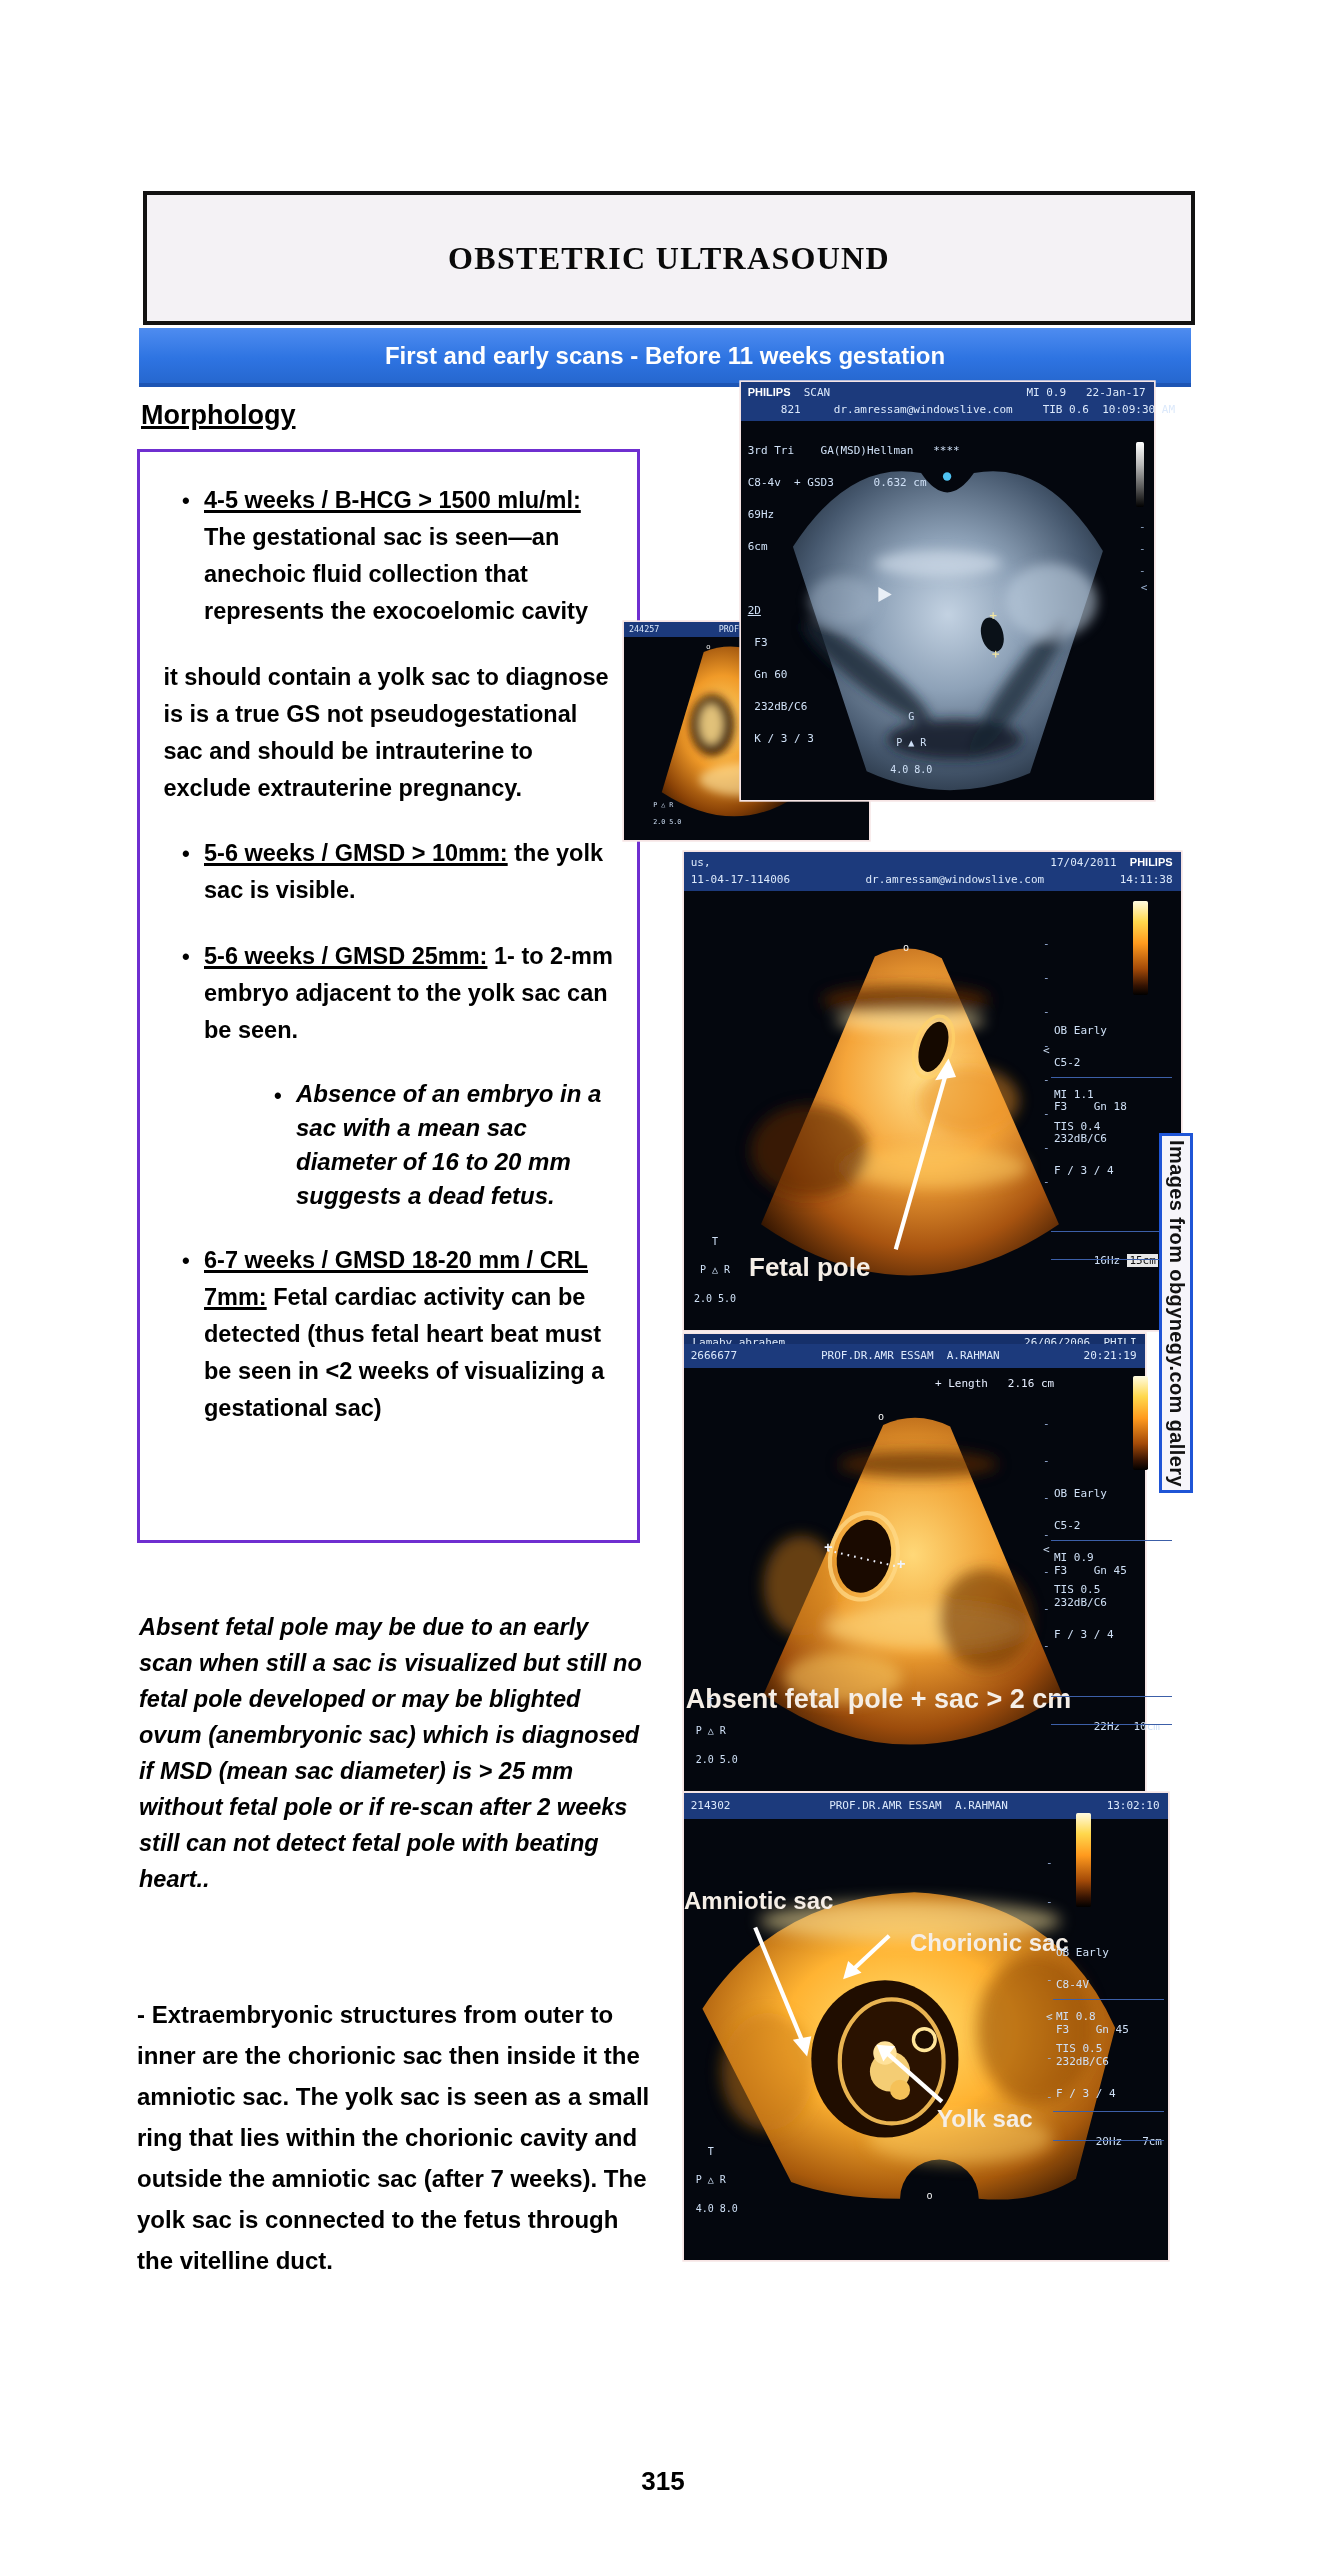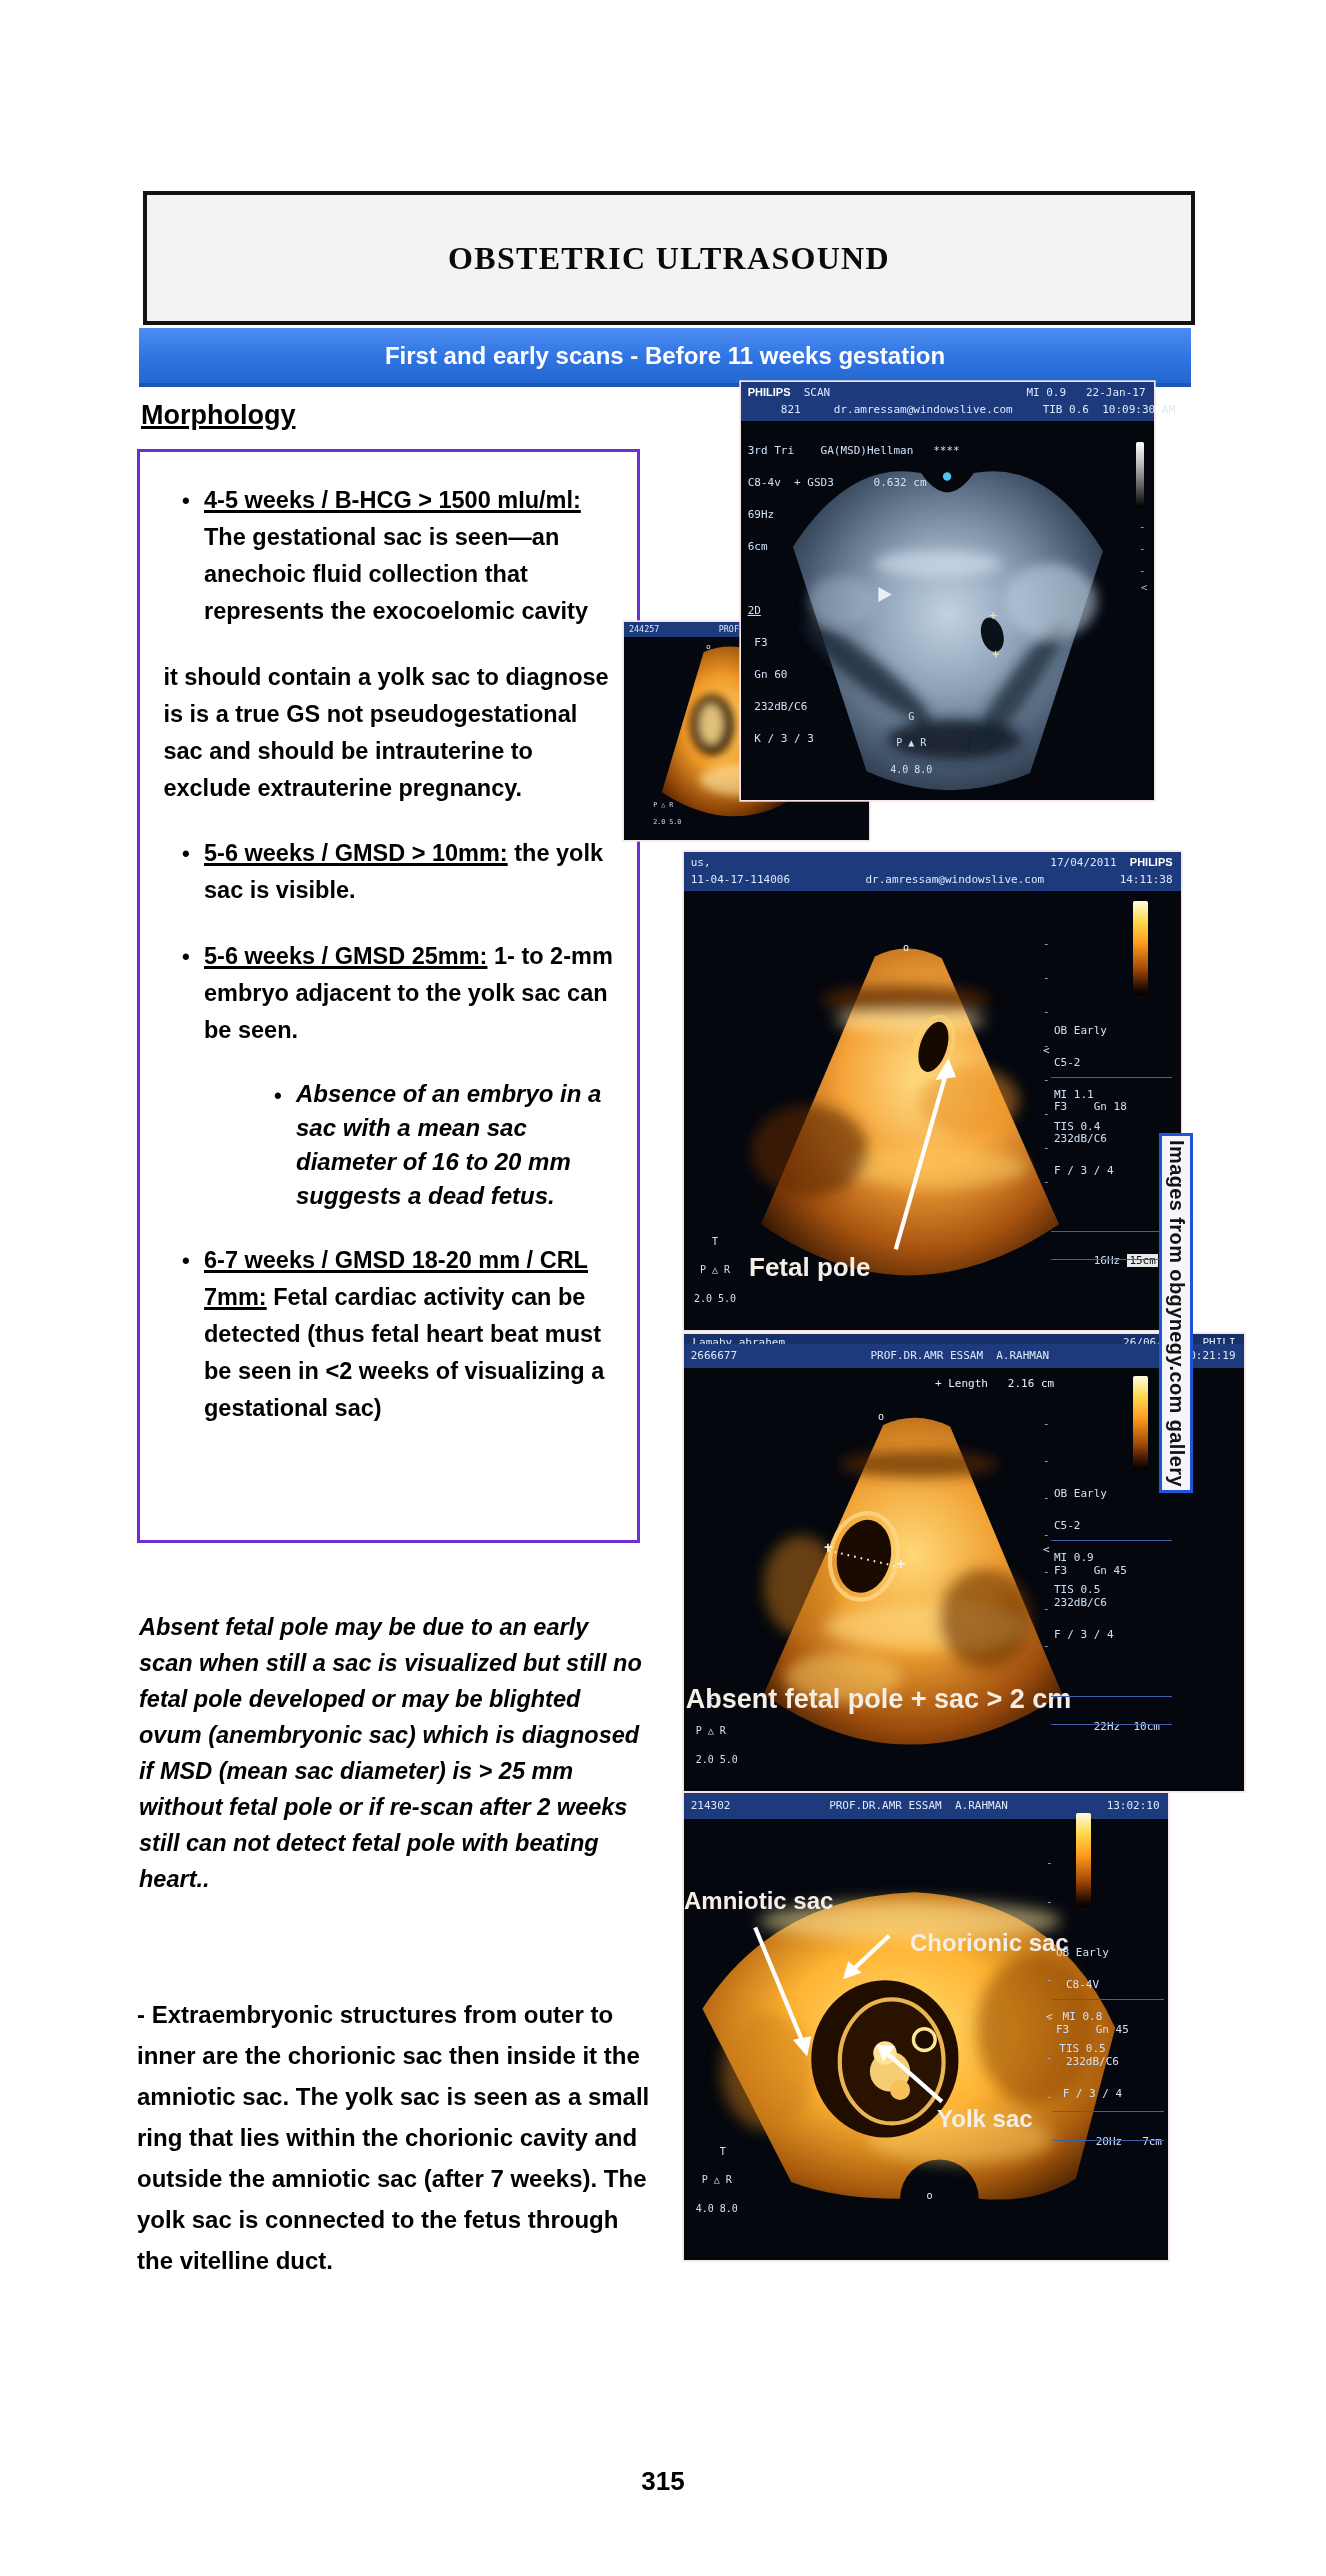--- a/index.html
+++ b/index.html
@@ -238,21 +238,21 @@
     </div>
     <div class="panel-div" style="left:367px;top:379px;width:121px;"></div>
     <div class="panel-div" style="left:367px;top:407px;width:121px;"></div>
     <div class="ustxt" style="left:10px;bottom:10px;font-size:10px;line-height:14.2px;">
    <span>T</span><br>
  <span>P △ R</span><br>
 <span>2.0 5.0</span>
     </div>
   </div>
 
-  <div class="us" style="left:684px;top:1334px;width:560px;height:457px;z-index:1;">
+  <div class="us" style="left:684px;top:1334px;width:461px;height:457px;z-index:1;">
     <div class="us-head" style="height:10px;overflow:hidden;padding:0 8.4px;line-height:17px;background:#16306a;">
       <div class="r"><span>Lamaby abrahem</span><span>26/06/2006  PHILI</span></div>
     </div>
     <div class="us-head" style="line-height:20px;">
       <div class="r"><span>2666677</span><span>PROF.DR.AMR ESSAM  A.RAHMAN</span><span>20:21:19</span></div>
     </div>
     <div class="ustxt" style="left:251px;top:42px;color:#e6eeff;">+ Length   2.16 cm</div>
     <svg width="385" height="415" viewBox="0 0 460 495" style="position:absolute;left:0;top:42px;">
       <defs>
         <radialGradient id="g3" cx="50%" cy="42%" r="72%">
@@ -300,21 +300,21 @@
     </div>
     <div class="panel-div" style="left:367px;top:362px;width:121px;"></div>
     <div class="panel-div" style="left:367px;top:390px;width:121px;"></div>
     <div class="ustxt" style="left:11.7px;bottom:10px;font-size:10px;line-height:14.2px;">
   <span>T</span><br>
 <span>P △ R</span><br>
 <span>2.0 5.0</span>
     </div>
   </div>
 
-  <div class="us" style="left:684px;top:1793px;width:484px;height:467px;z-index:1;text-align:center;">
+  <div class="us" style="left:684px;top:1793px;width:484px;height:467px;z-index:1;">
     <div class="us-head" style="line-height:22px;">
       <div class="r"><span>214302</span><span>PROF.DR.AMR ESSAM  A.RAHMAN</span><span>13:02:10</span></div>
     </div>
     <svg width="448" height="415" viewBox="0 0 535 495" style="position:absolute;left:0;top:27px;">
       <defs>
         <radialGradient id="g4" cx="48%" cy="45%" r="70%">
           <stop offset="0%" stop-color="#ffdf72"></stop>
             <stop offset="40%" stop-color="#ffb332"></stop>
           <stop offset="75%" stop-color="#a85a0c"></stop>
             <stop offset="100%" stop-color="#2a1000"></stop>

